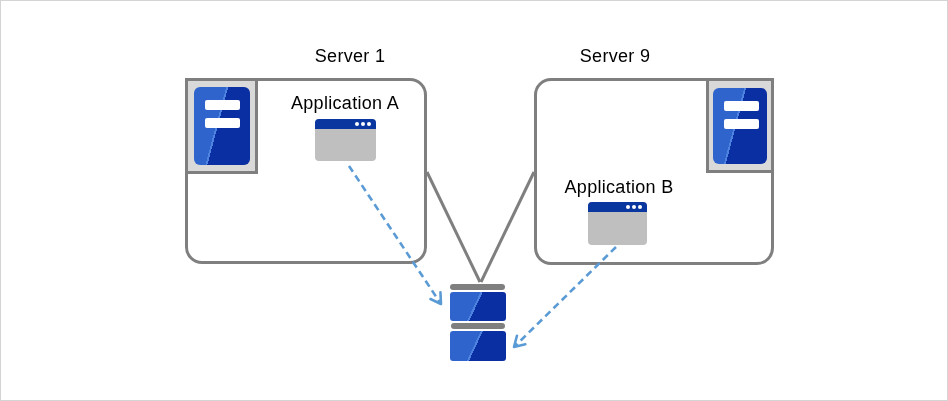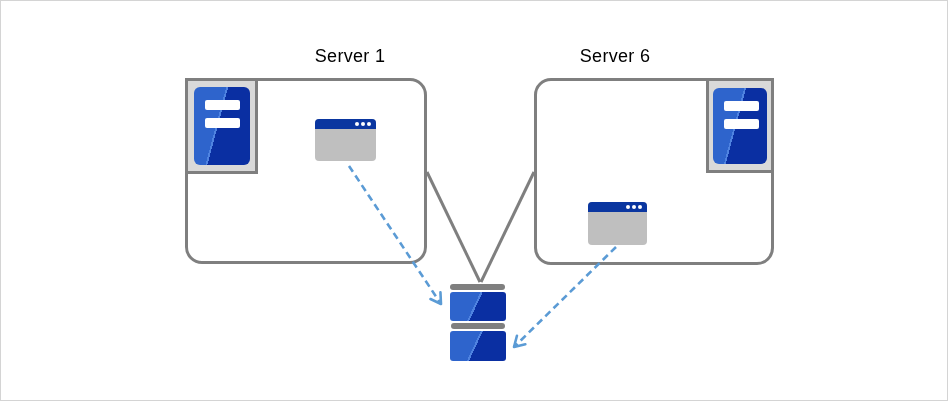--- a/index.html
+++ b/index.html
@@ -134,15 +134,17 @@
       <div class="window-dots"></div>
     </div>
   </div>
 
   <div class="disk-bar" id="disk-bar-1"></div>
   <div class="disk-seg" id="disk-seg-1"></div>
   <div class="disk-bar" id="disk-bar-2"></div>
   <div class="disk-seg" id="disk-seg-2"></div>
 
   <div class="label" id="server1-label">Server 1</div>
-  <div class="label" id="server2-label">Server 6</div>
+  <div class="label" id="server2-label">Server 9</div>
+  <div class="label" id="app-a-label">Application A</div>
+  <div class="label" id="app-b-label">Application B</div>
 
 </div>
 
 </body></html>

